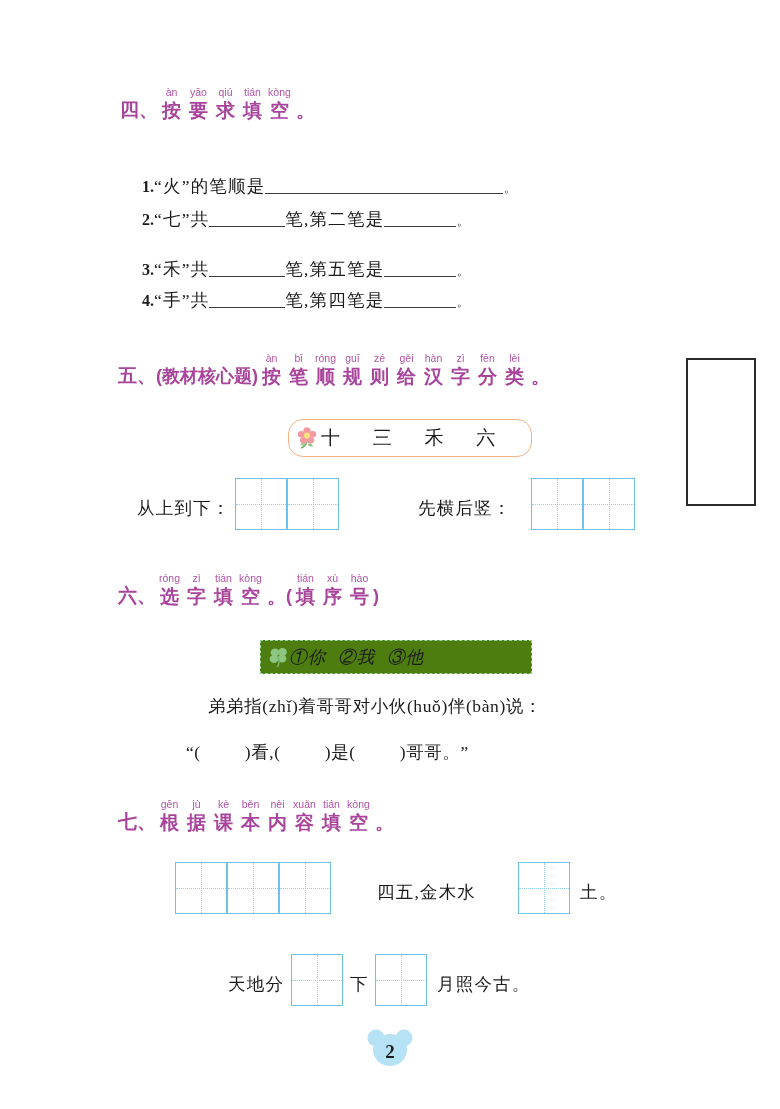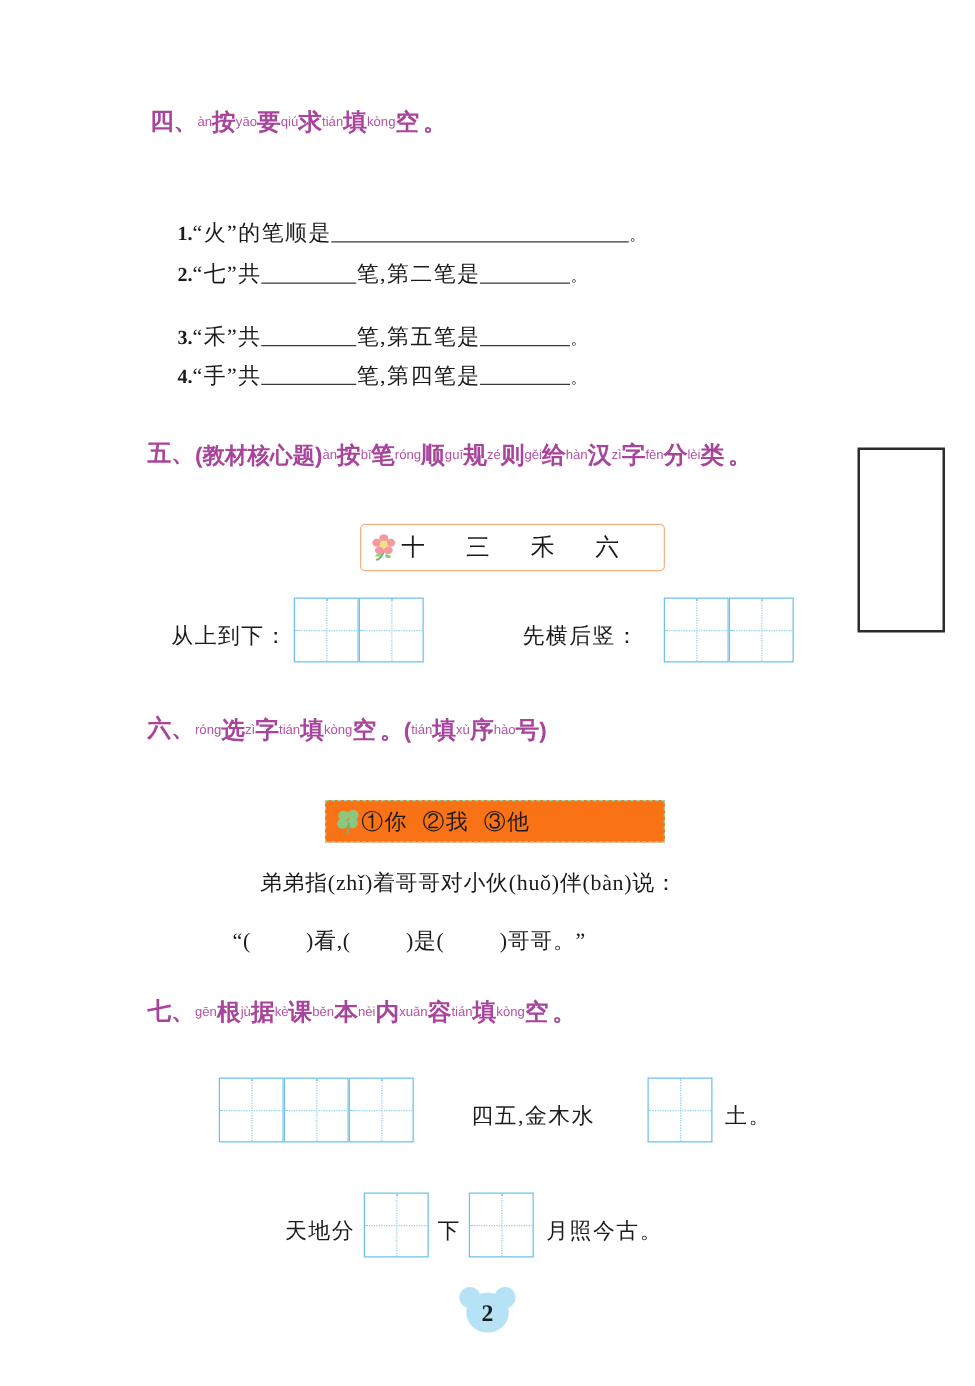--- a/index.html
+++ b/index.html
@@ -32,21 +32,21 @@
     line-height:24px;
   }
   .sec-head .paren{
     font-size:18px;
     line-height:24px;
     letter-spacing:0px;
   }
   .rubyset{display:flex;align-items:flex-end;}
   .ruby{
     display:inline-flex;
-    flex-direction:row;
+    flex-direction:column;
     align-items:center;
     justify-content:flex-end;
     line-height:1;
   }
   .ruby .py{
     font-size:10.5px;
     font-weight:normal;
     line-height:12px;
     letter-spacing:0px;
     height:13px;
@@ -104,42 +104,43 @@
     content:"";
     position:absolute;
     top:0;bottom:0;left:50%;
     border-left:1.3px dotted #8fd0f0;
   }
 
   
   .bank-orange{
     position:absolute;
     border:1.6px solid #F3B184;
-    border-radius:4px;
+    border-radius:15px;
     box-sizing:border-box;
     background:#fff;
     display:flex;
     align-items:center;
   }
   .bank-orange .chars{
     font-family:"Liberation Serif","DejaVu Serif",serif;
     font-size:19px;
     letter-spacing:14px;
     padding-left:6px;
     color:#1b1b1b;
   }
 
   
   .bank-green{
     position:absolute;
     border:1.6px dashed #9ed3a5;
     box-sizing:border-box;
-    background:#f97316;
+    background:#4d7c0f;
     display:flex;
     align-items:center;
+    font-style:italic;
   }
   .bank-green .opts{
     font-family:"Liberation Serif","DejaVu Serif",serif;
     font-size:17.5px;
     letter-spacing:1px;
     color:#1b1b1b;
     padding-left:4px;
   }
   .bank-green .opts .gap{display:inline-block;width:12px;}
 

